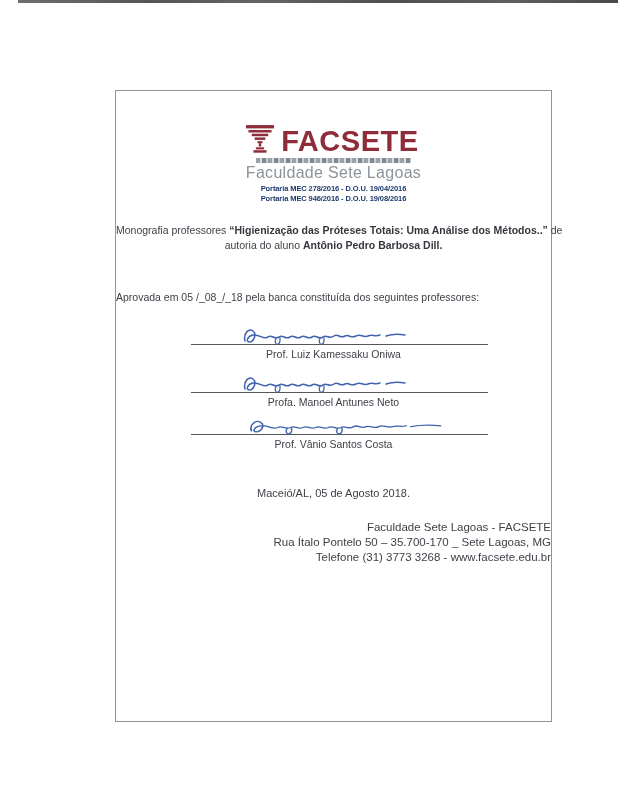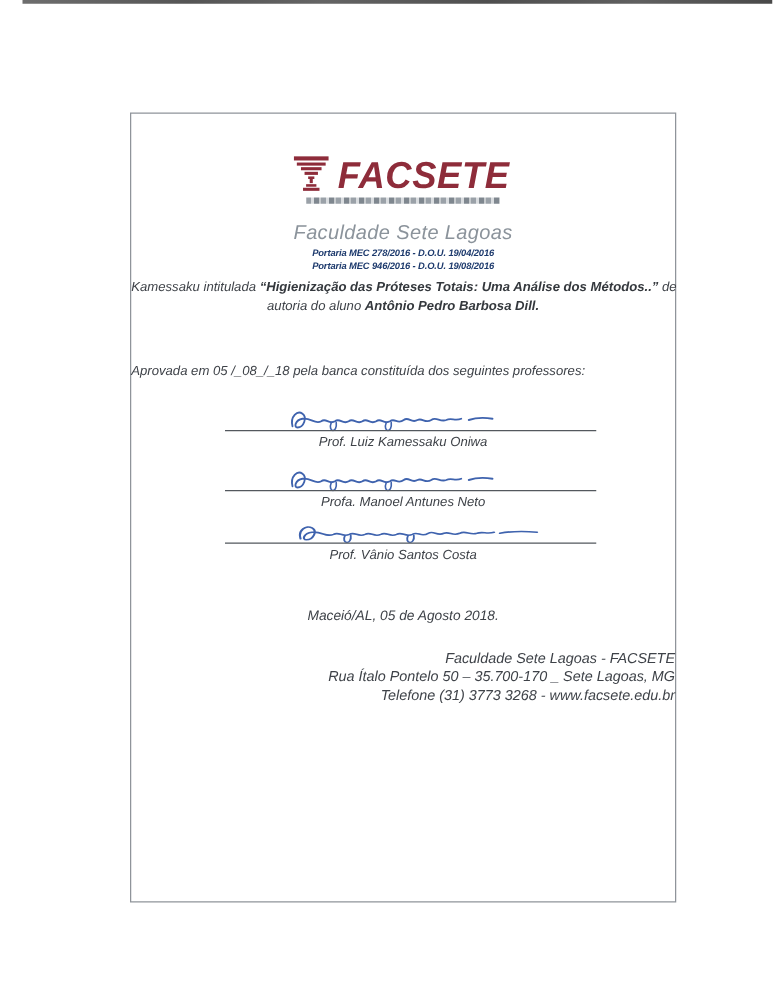--- a/index.html
+++ b/index.html
@@ -9,42 +9,42 @@
     background:#ffffff;
     font-family:"Liberation Sans", sans-serif;
     overflow:hidden;
   }
   .top-band {
     position:absolute; left:18px; top:0; width:600px; height:3px;
     background:linear-gradient(90deg,#5a5a5a 0%,#3e3e3e 22%,#4f4f4f 40%,#373737 62%,#4a4a4a 82%,#303030 100%);
     opacity:.88;
   }
   .page {
-    position:absolute; left:104px; top:90px; width:435px; height:630px;
-    border:1px solid #8f949a; background:#ffffff;font-style:italic;
+    position:absolute; left:115px; top:90px; width:435px; height:630px;
+    border:1px solid #8f949a; background:#ffffff;
   }
   .center-col {
     position:absolute; left:0; width:100%;
     display:flex; flex-direction:column; align-items:center;
   }
   .logo-block { top:33px; }
   .brand-row { display:flex; align-items:flex-end; gap:5px; }
   .logo-mark svg { display:block; }
   .brand-text {
     font-size:30px; font-weight:bold; color:#8e2c3a;
     line-height:29px; letter-spacing:.5px; transform:scaleX(.97);
   }
   .stripe {
     width:155px; height:5px; margin-top:3px;
     background:repeating-linear-gradient(90deg,
       #9aa1a8 0 4px,#d9dcdf 4px 6px,#7f878f 6px 10px,#c6cacd 10px 12px);
   }
   .subtitle {
     font-size:16px; color:#8b939b; line-height:16px;
-    margin-top:16px; letter-spacing:.3px;
+    margin-top:2px; letter-spacing:.3px;
   }
   .portaria {
     margin-top:3px; text-align:center;
     color:#1d3a6d; font-weight:bold;
     font-size:7.5px; line-height:9.5px; letter-spacing:-.1px;
   }
   .statement {
     position:absolute; top:132px; left:0; width:100%;
     text-align:center; font-size:10.5px; line-height:15px;
     color:#3e4248; white-space:nowrap;
@@ -99,21 +99,21 @@
     </div>
     <div class="stripe"></div>
     <div class="subtitle">Faculdade Sete Lagoas</div>
     <div class="portaria">
       <div>Portaria MEC 278/2016 - D.O.U. 19/04/2016</div>
       <div>Portaria MEC 946/2016 - D.O.U. 19/08/2016</div>
     </div>
   </div>
 
   <div class="statement">
-    <div><span>Kamessaku intitulada </span><span class="bold">“Higienização das Próteses Totais: Uma Análise dos Métodos..”</span><span> de</span></div>
+    <div><span>Monografia professores </span><span class="bold">“Higienização das Próteses Totais: Uma Análise dos Métodos..”</span><span> de</span></div>
     <div><span>autoria do aluno </span><span class="bold">Antônio Pedro Barbosa Dill.</span></div>
   </div>
 
   <div class="approval">Aprovada em 05 /_08_/_18   pela banca constituída dos seguintes professores:</div>
 
   <svg class="sig-ink" style="left:126px; top:235px;" width="170" height="22" viewBox="0 0 170 22" preserveAspectRatio="none">
     <path fill="none" stroke-width="1.5" stroke-linecap="round" d="M3 15 C1 7 7 2 11 5 C15 8 12 16 7 16 C4 16 5 10 11 9 C18 8 21 14 26 11 C30 8 32 14 37 11 C41 8 43 14 48 11 C52 8 54 14 59 11 C63 8 65 14 70 11 C74 8 76 14 81 11 C85 8 87 14 92 10 C96 7 98 13 103 10 C107 8 109 13 114 10 C118 7 121 12 126 10 C130 8 133 11 138 9 M144 10 C150 8 157 8 163 9" stroke="#3f63ae"></path>
     <path fill="none" stroke-width="1.3" stroke-linecap="round" d="M34 12 C31 20 39 21 38 12 M78 12 C75 20 83 21 82 12" stroke="#3f63ae"></path>
   </svg>
   <div class="sig-rule" style="top:253px;"></div>

